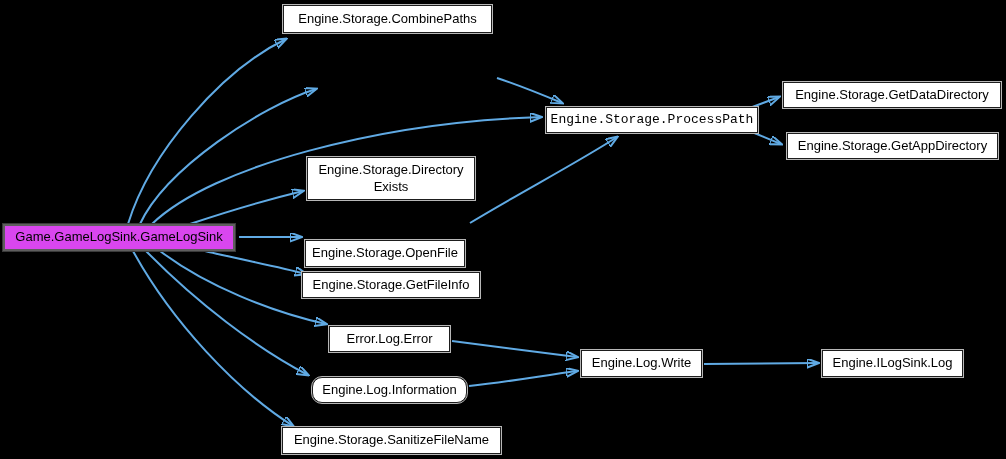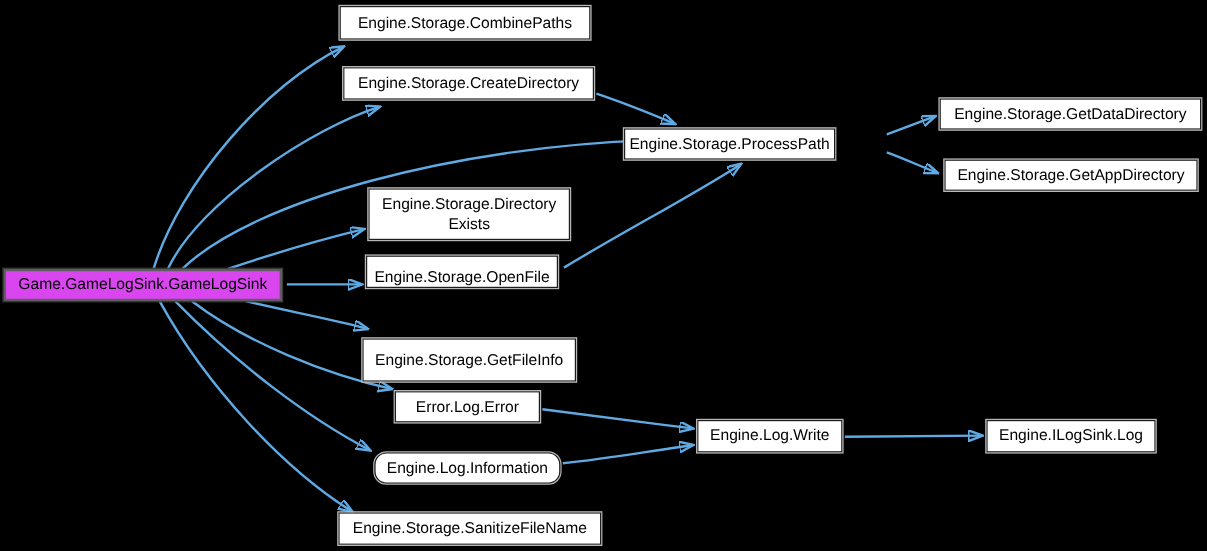--- a/index.html
+++ b/index.html
@@ -80,46 +80,43 @@
   </svg>
 
   <div class="node hl" style="left:3px;   top:224px; width:232px; height:27px;">
     <span>Game.GameLogSink.GameLogSink</span>
   </div>
 
   <div class="node" style="left:283px; top:5px;   width:209px; height:28px;">
     <span>Engine.Storage.CombinePaths</span>
   </div>
 
-  <div class="node" style="left:286px; top:56px;  width:209px; height:27px;">
-    <span>Engine.Storage.CreateDirectory</span>
-  </div>
 
-  <div class="node" style="left:520px; top:107px; width:176px; height:26px;">
+  <div class="node" style="left:546px; top:107px; width:212px; height:26px;font-family:Liberation Mono, monospace;">
     <span>Engine.Storage.ProcessPath</span>
   </div>
 
   <div class="node" style="left:783px; top:82px;  width:218px; height:26px;">
     <span>Engine.Storage.GetDataDirectory</span>
   </div>
 
   <div class="node" style="left:787px; top:133px; width:211px; height:26px;">
     <span>Engine.Storage.GetAppDirectory</span>
   </div>
 
   <div class="node" style="left:307px; top:157px; width:168px; height:43px;">
     <span>Engine.Storage.Directory</span>
     <span>Exists</span>
   </div>
 
-  <div class="node" style="left:305px; top:213px; width:160px; height:27px;justify-content:flex-end;">
+  <div class="node" style="left:305px; top:240px; width:160px; height:27px;">
     <span>Engine.Storage.OpenFile</span>
   </div>
 
-  <div class="node" style="left:302px; top:282px; width:178px; height:36px;">
+  <div class="node" style="left:302px; top:272px; width:178px; height:26px;">
     <span>Engine.Storage.GetFileInfo</span>
   </div>
 
   <div class="node" style="left:329px; top:326px; width:121px; height:26px;">
     <span>Error.Log.Error</span>
   </div>
 
   <div class="node" style="left:312px; top:377px; width:155px; height:26px;border-radius:10px;">
     <span>Engine.Log.Information</span>
   </div>

